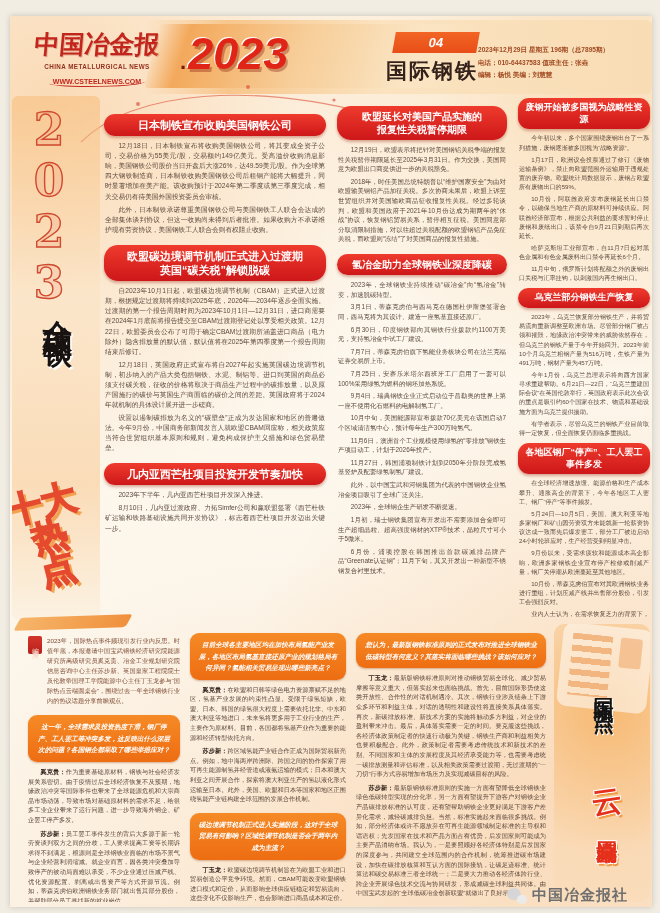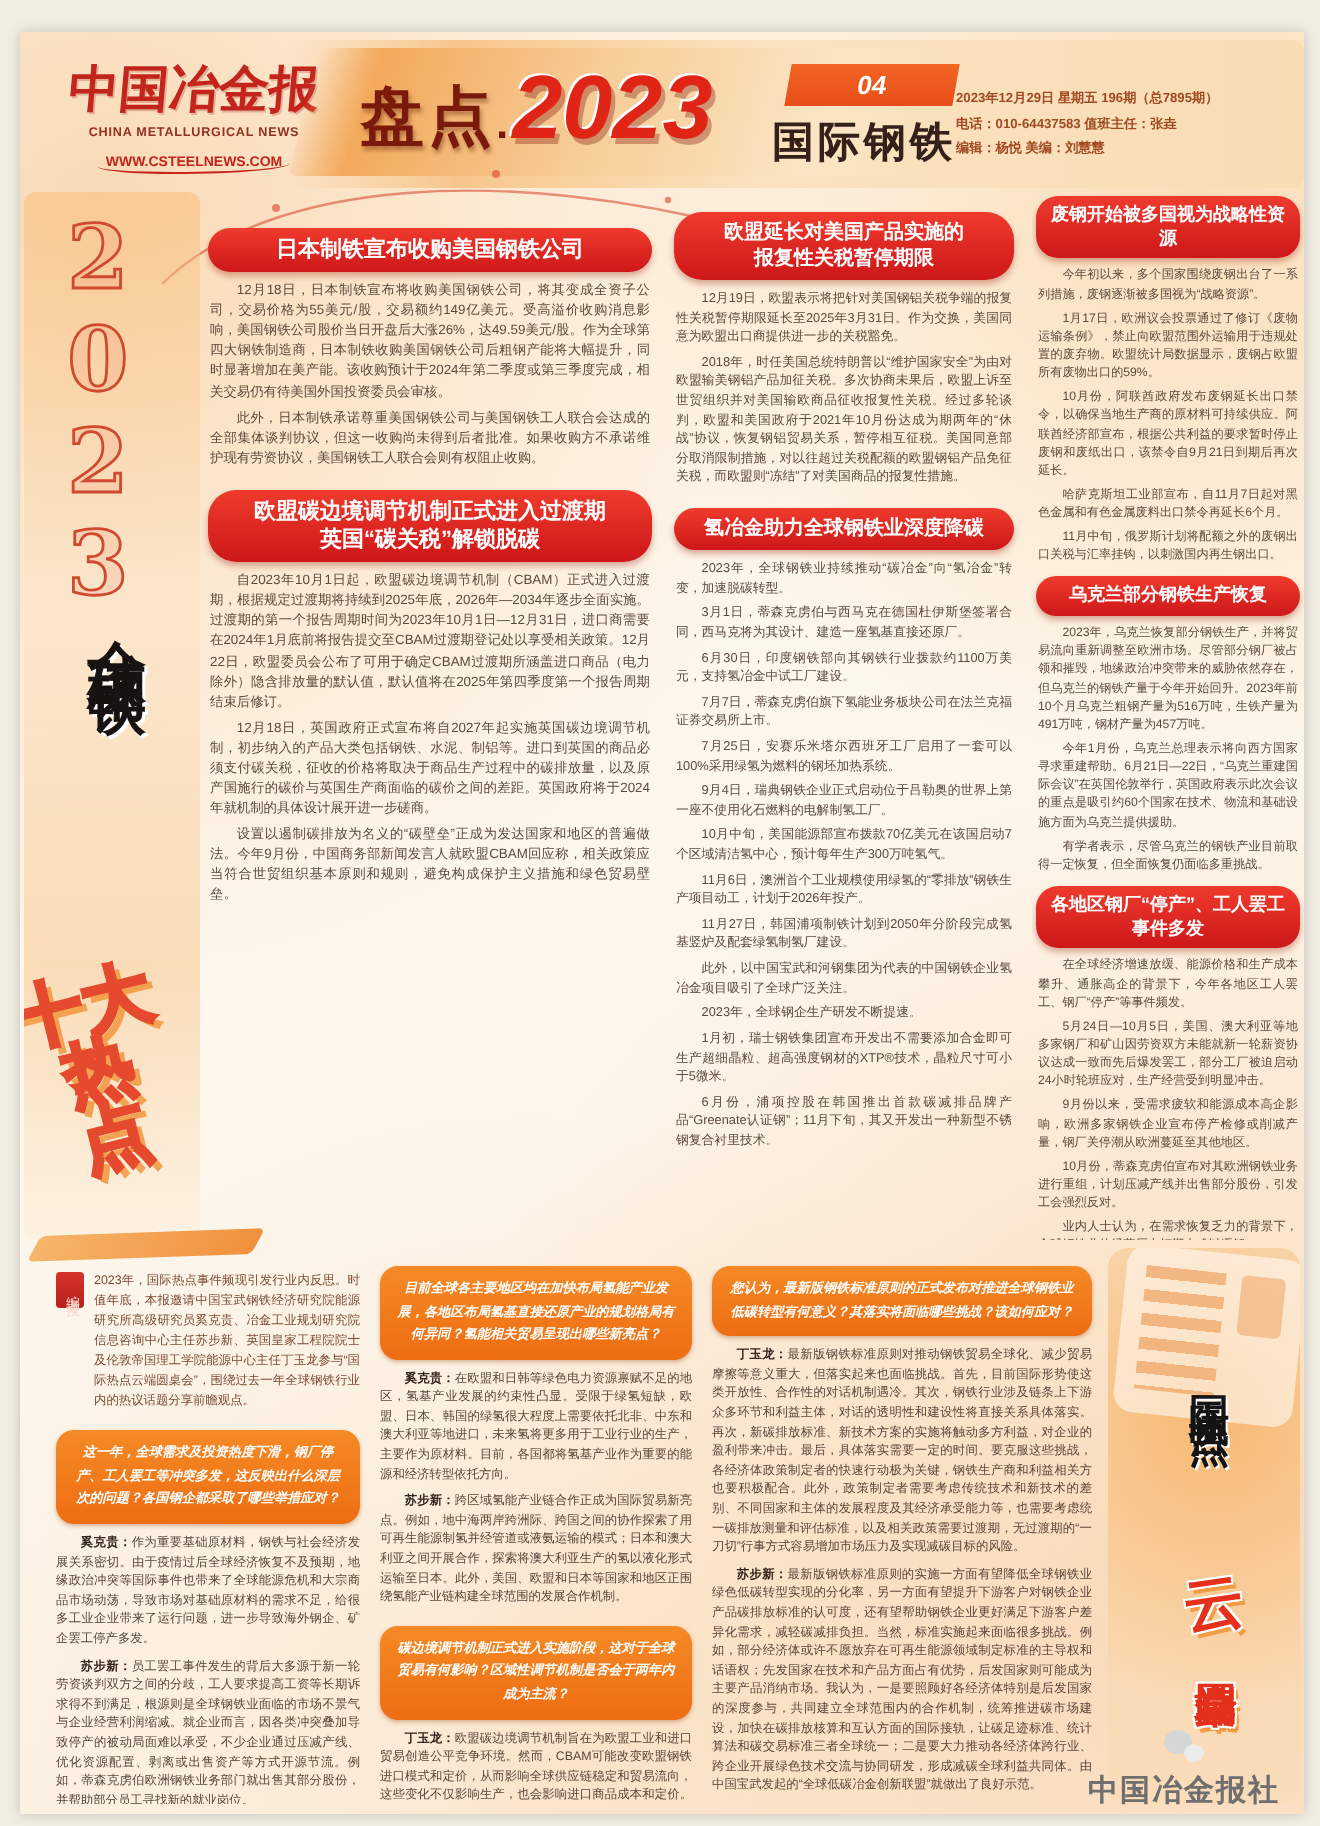--- a/index.html
+++ b/index.html
@@ -92,41 +92,40 @@
     background:repeating-linear-gradient(180deg,rgba(240,170,110,.8) 0 6px,transparent 6px 12px);}
   .ghost::after{content:"";position:absolute;right:10px;top:10px;width:22px;height:30px;
     background:rgba(240,170,110,.6);border-radius:3px;}
   .badge-v{position:absolute;right:32px;top:58px;writing-mode:vertical-rl;text-orientation:upright;
     font-size:20px;font-weight:900;color:#141414;letter-spacing:5px;text-shadow:1px 1px 0 #fff;}
   .badge-s{position:absolute;right:28px;top:158px;display:flex;flex-direction:column;align-items:center;
     color:#e5301c;font-weight:900;
     text-shadow:-1px -1px 0 #fff,1px -1px 0 #fff,-1px 1px 0 #fff,1px 1px 0 #fff,2px 3px 0 rgba(240,150,60,.9);}
   .badge-s .c0{font-size:30px;transform:rotate(-8deg);}
   .badge-s .cr{writing-mode:vertical-rl;text-orientation:upright;font-size:21px;line-height:1.05;margin-top:2px;}
-  .brand{position:absolute;right:12px;bottom:2px;display:flex;align-items:center;gap:5px;
-    font-size:15px;font-weight:800;color:#6f6f6f;letter-spacing:1px;z-index:2;flex-direction:column;}
+  .brand{position:absolute;right:24px;bottom:2px;display:flex;align-items:center;gap:5px;
+    font-size:15px;font-weight:800;color:#6f6f6f;letter-spacing:1px;z-index:2;}
   .wx{position:relative;width:20px;height:16px;display:inline-block;}
   .wx::before{content:"";position:absolute;left:0;top:0;width:14px;height:12px;background:#d6d6d6;border-radius:50%;}
   .wx::after{content:"";position:absolute;right:0;bottom:0;width:10px;height:9px;background:#ebebeb;border-radius:50%;}
 </style>
 </head>
 <body>
 
 <div class="page">
   <div class="paper">
 
     <header class="masthead">
       <div class="logo">
         <div class="logo-cn">中国冶金报</div>
         <div class="logo-en">CHINA METALLURGICAL NEWS</div>
         <div class="logo-url">WWW.CSTEELNEWS.COM</div>
       </div>
       <div class="banner"></div>
       <div class="banner-text">
-        <span class="banner-pan">盘点</span>
         <span class="banner-dot">.</span>
         <span class="banner-year">2023</span>
       </div>
       <div class="pageno">04</div>
       <div class="secname">国际钢铁</div>
       <div class="issue">
         <div>2023年12月29日 星期五 196期（总7895期）</div>
         <div>电话：010-64437583 值班主任：张垚</div>
         <div>编辑：杨悦 美编：刘慧慧</div>
       </div>
@@ -155,20 +154,26 @@
         <p>此外，日本制铁承诺尊重美国钢铁公司与美国钢铁工人联合会达成的全部集体谈判协议，但这一收购尚未得到后者批准。如果收购方不承诺维护现有劳资协议，美国钢铁工人联合会则有权阻止收购。</p>
       </article>
       <article class="art">
         <h2 class="pill">
           <span class="l1">欧盟碳边境调节机制正式进入过渡期</span>
           <span class="l2">英国“碳关税”解锁脱碳</span>
         </h2>
         <p>自2023年10月1日起，欧盟碳边境调节机制（CBAM）正式进入过渡期，根据规定过渡期将持续到2025年底，2026年—2034年逐步全面实施。过渡期的第一个报告周期时间为2023年10月1日—12月31日，进口商需要在2024年1月底前将报告提交至CBAM过渡期登记处以享受相关政策。12月22日，欧盟委员会公布了可用于确定CBAM过渡期所涵盖进口商品（电力除外）隐含排放量的默认值，默认值将在2025年第四季度第一个报告周期结束后修订。</p>
         <p>12月18日，英国政府正式宣布将自2027年起实施英国碳边境调节机制，初步纳入的产品大类包括钢铁、水泥、制铝等。进口到英国的商品必须支付碳关税，征收的价格将取决于商品生产过程中的碳排放量，以及原产国施行的碳价与英国生产商面临的碳价之间的差距。英国政府将于2024年就机制的具体设计展开进一步磋商。</p>
         <p>设置以遏制碳排放为名义的“碳壁垒”正成为发达国家和地区的普遍做法。今年9月份，中国商务部新闻发言人就欧盟CBAM回应称，相关政策应当符合世贸组织基本原则和规则，避免构成保护主义措施和绿色贸易壁垒。</p>
+      </article>
+      <article class="art">
+        <h2 class="pill"><span class="l1">几内亚西芒杜项目投资开发节奏加快</span></h2>
+        <p>2023年下半年，几内亚西芒杜项目开发深入推进。</p>
+        <p>8月10日，几内亚过渡政府、力拓Simfer公司和赢联盟签署《西芒杜铁矿运输和铁路基础设施共同开发协议》，标志着西芒杜项目开发迈出关键一步。</p>
+
       </article>
     </div>
 
     <div class="col colB">
       <article class="art">
         <h2 class="pill">
           <span class="l1">欧盟延长对美国产品实施的</span>
           <span class="l2">报复性关税暂停期限</span>
         </h2>
         <p>12月19日，欧盟表示将把针对美国钢铝关税争端的报复性关税暂停期限延长至2025年3月31日。作为交换，美国同意为欧盟出口商提供进一步的关税豁免。</p>

